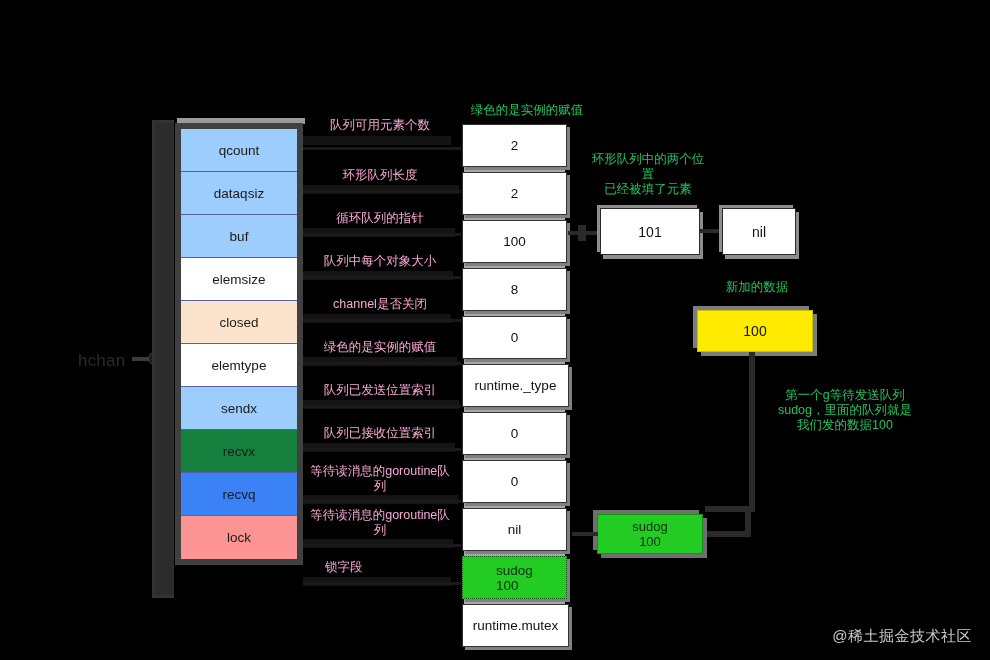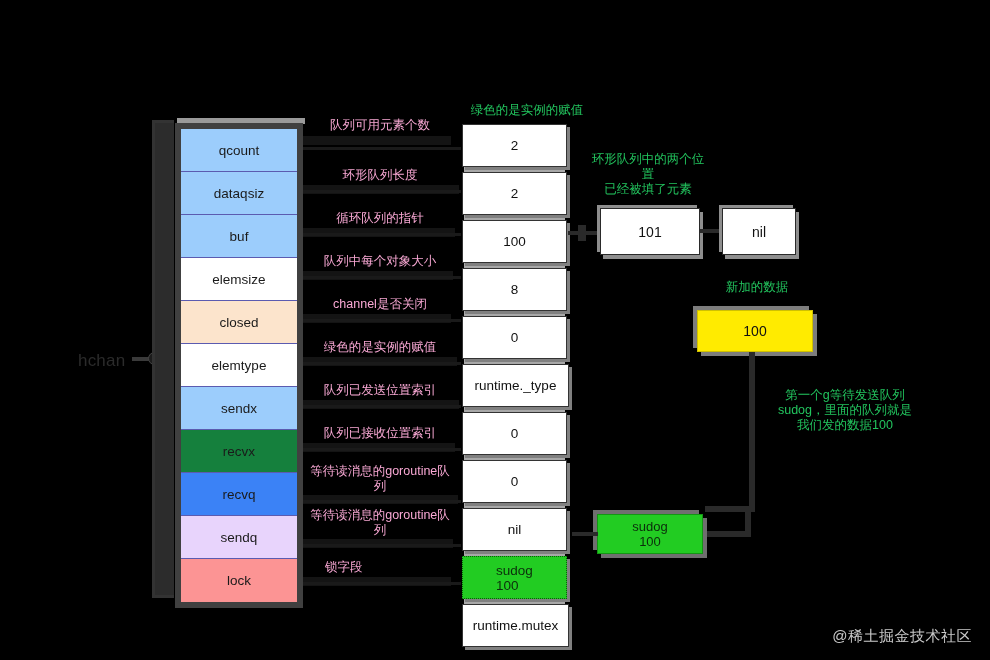--- a/index.html
+++ b/index.html
@@ -219,23 +219,20 @@
       </div>
     <div class="frow" style="background:#9ccdfc">
         <span>sendx</span>
       </div>
     <div class="frow" style="background:#15803d">
         <span>recvx</span>
       </div>
     <div class="frow" style="background:#3b82f6">
         <span>recvq</span>
       </div>
-    <div class="frow" style="background:#e8d4fc">
-        <span>sendq</span>
-      </div>
     <div class="frow" style="background:#fc9494">
         <span>lock</span>
       </div>
   </div>
 
   <div class="abs anno" style="top:118px">队列可用元素个数</div>
   <div class="abs anno-bar" style="top:136px; width:148px;"></div>
   <div class="abs anno-connector" style="top:147px;"></div>
 
   <div class="abs anno" style="top:168px">环形队列长度</div>

